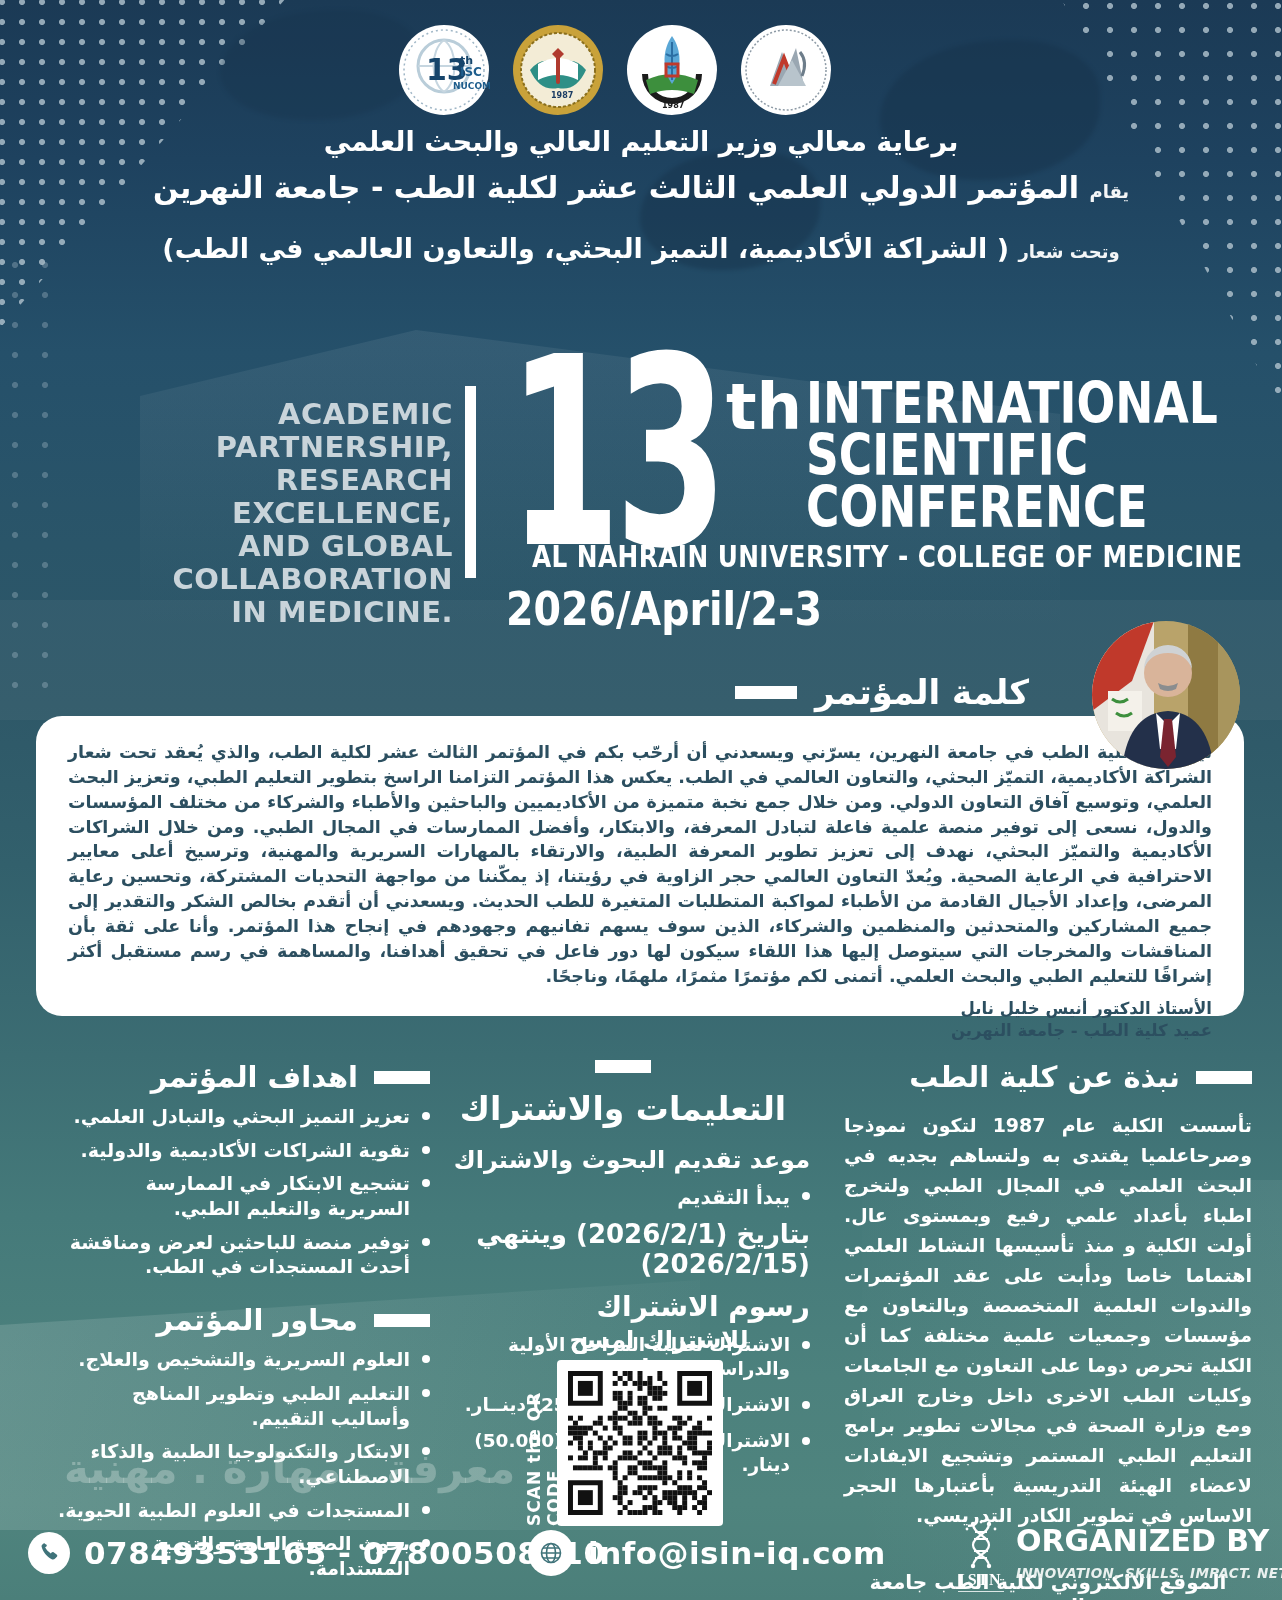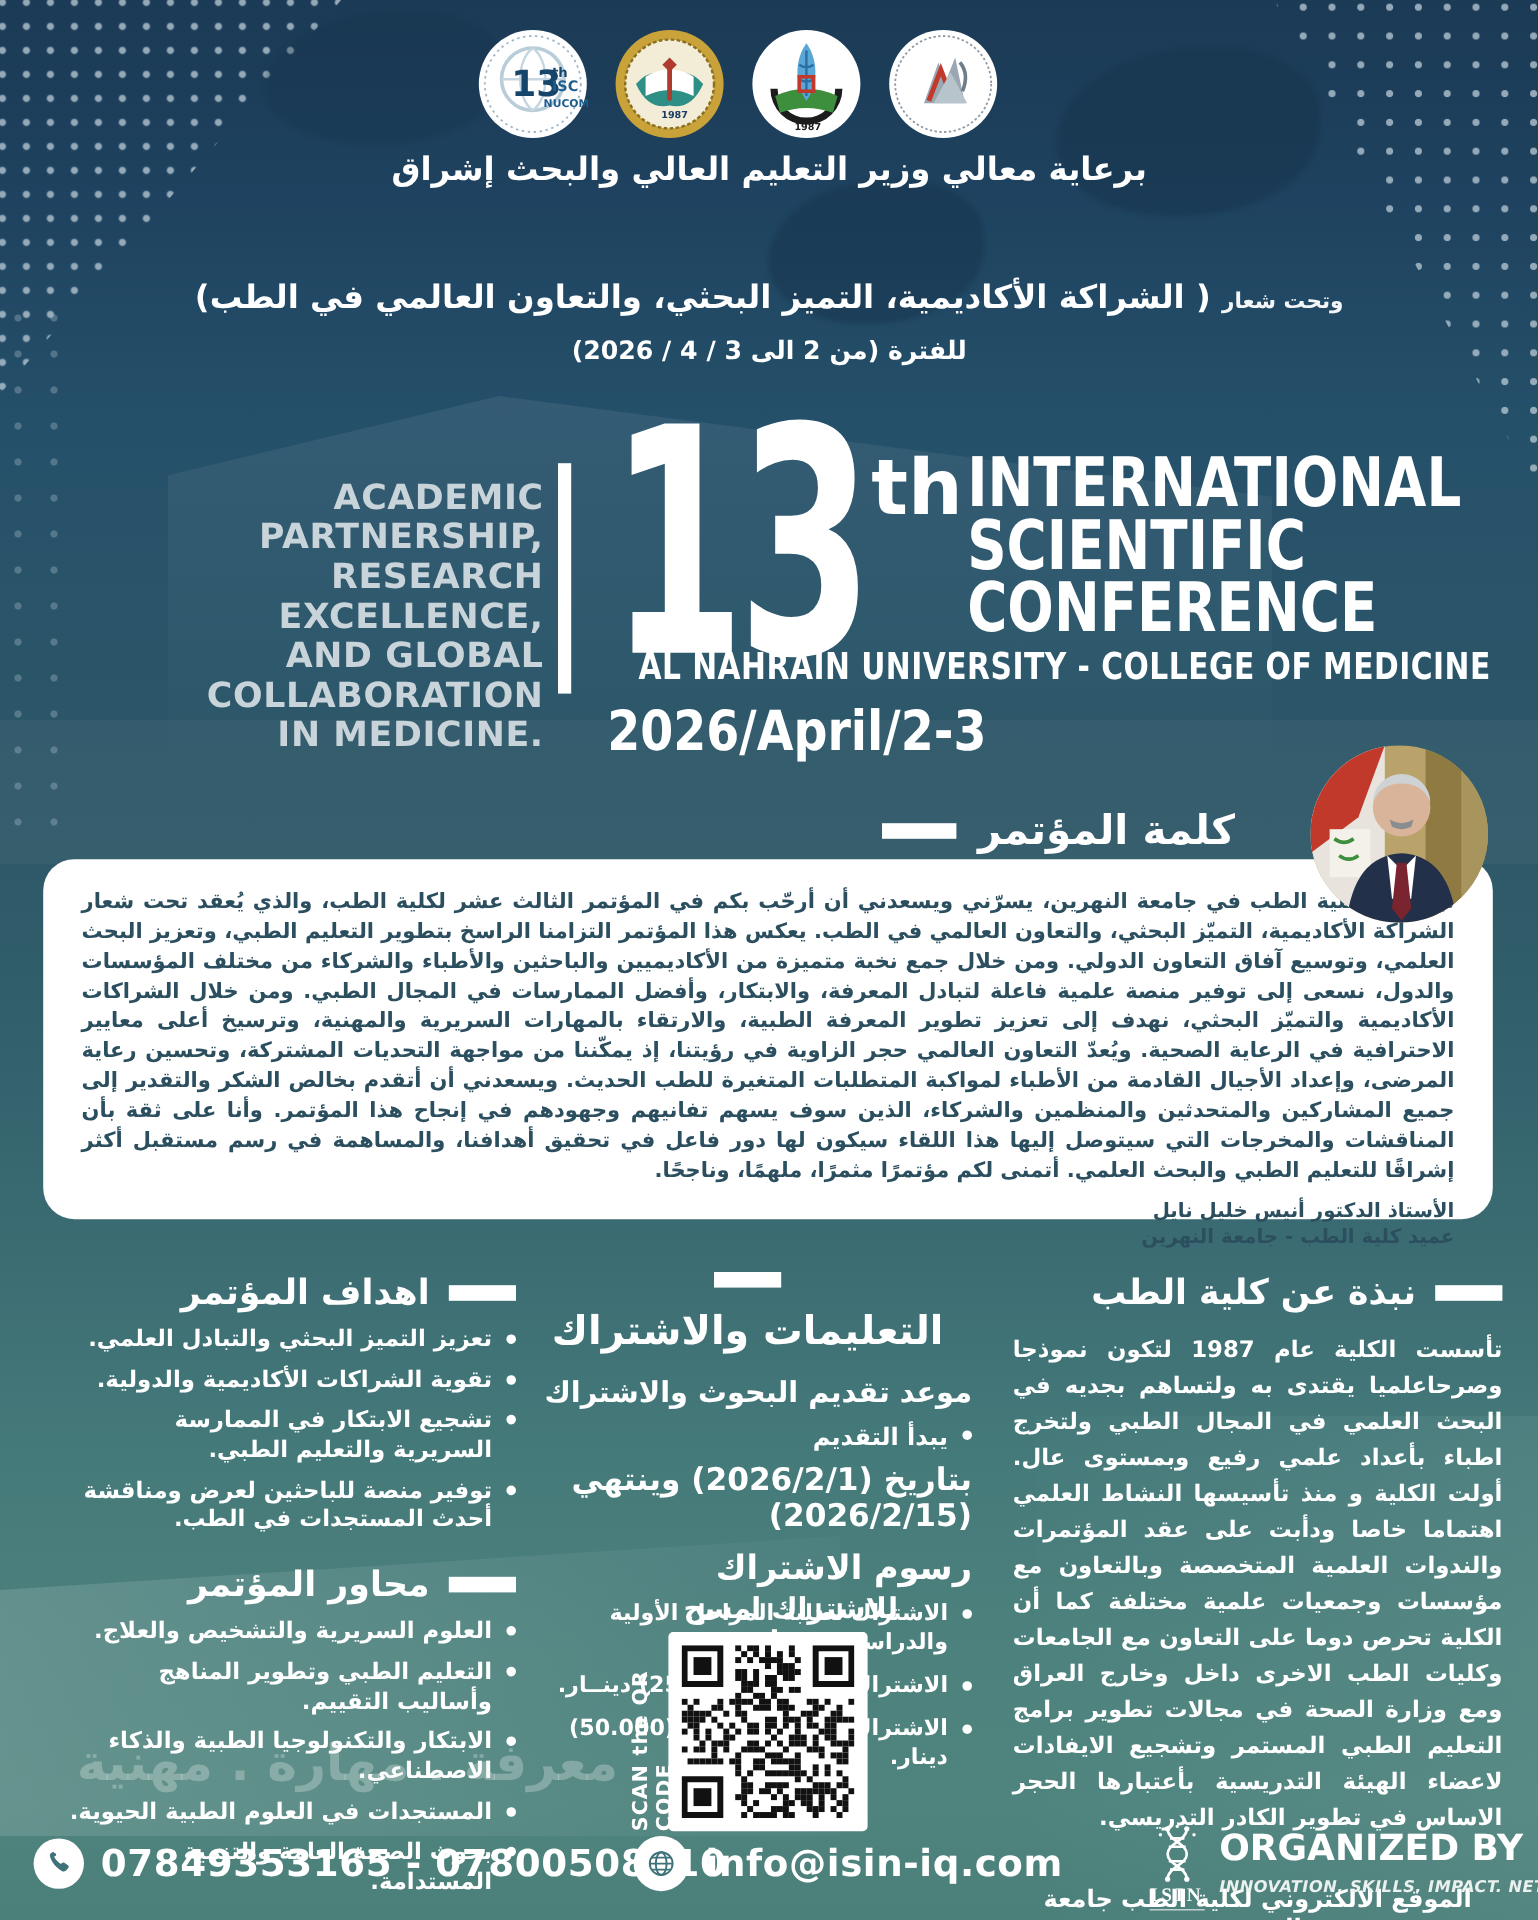--- a/index.html
+++ b/index.html
@@ -138,26 +138,29 @@
     <svg viewBox="0 0 92 92">
       <circle cx="46" cy="46" r="45" fill="#fff"></circle>
       <circle cx="46" cy="46" r="40" fill="none" stroke="#8d9aa5" stroke-width="1.5" stroke-dasharray="2 2"></circle>
       <path d="M30 62l12-34 6 16 8-20 8 38z" fill="#9aa7b2"></path>
       <path d="M34 60l10-26 5 13" fill="none" stroke="#c0392b" stroke-width="4"></path>
       <path d="M52 36l-14 26h28z" fill="#b8c4cc"></path>
       <path d="M60 28q8 10 2 24" fill="none" stroke="#6d7d8a" stroke-width="3"></path>
     </svg>
   </div>
 
-  <div class="h-line h1">برعاية معالي وزير التعليم العالي والبحث إشراق</div>
+  <div class="h-line h1">برعاية معالي وزير التعليم العالي والبحث العلمي</div>
+  <div class="h-line h2">
+    <span class="small-pre">يقام</span>
+    <span>المؤتمر الدولي العلمي الثالث عشر لكلية الطب - جامعة النهرين</span>
+  </div>
   <div class="h-line h3">
     <span class="small-pre">وتحت شعار</span>
     <span>( الشراكة الأكاديمية، التميز البحثي، والتعاون العالمي في الطب)</span>
   </div>
-  <div class="h-line h4">للفترة (من 2 الى 3 / 4 / 2026)</div>
 
   <div class="left-block">
     <div>ACADEMIC PARTNERSHIP,</div>
     <div>RESEARCH EXCELLENCE,</div>
     <div>AND GLOBAL</div>
     <div>COLLABORATION</div>
     <div>IN MEDICINE.</div>
   </div>
   <div class="vbar"></div>
   <div class="big13">13</div>

